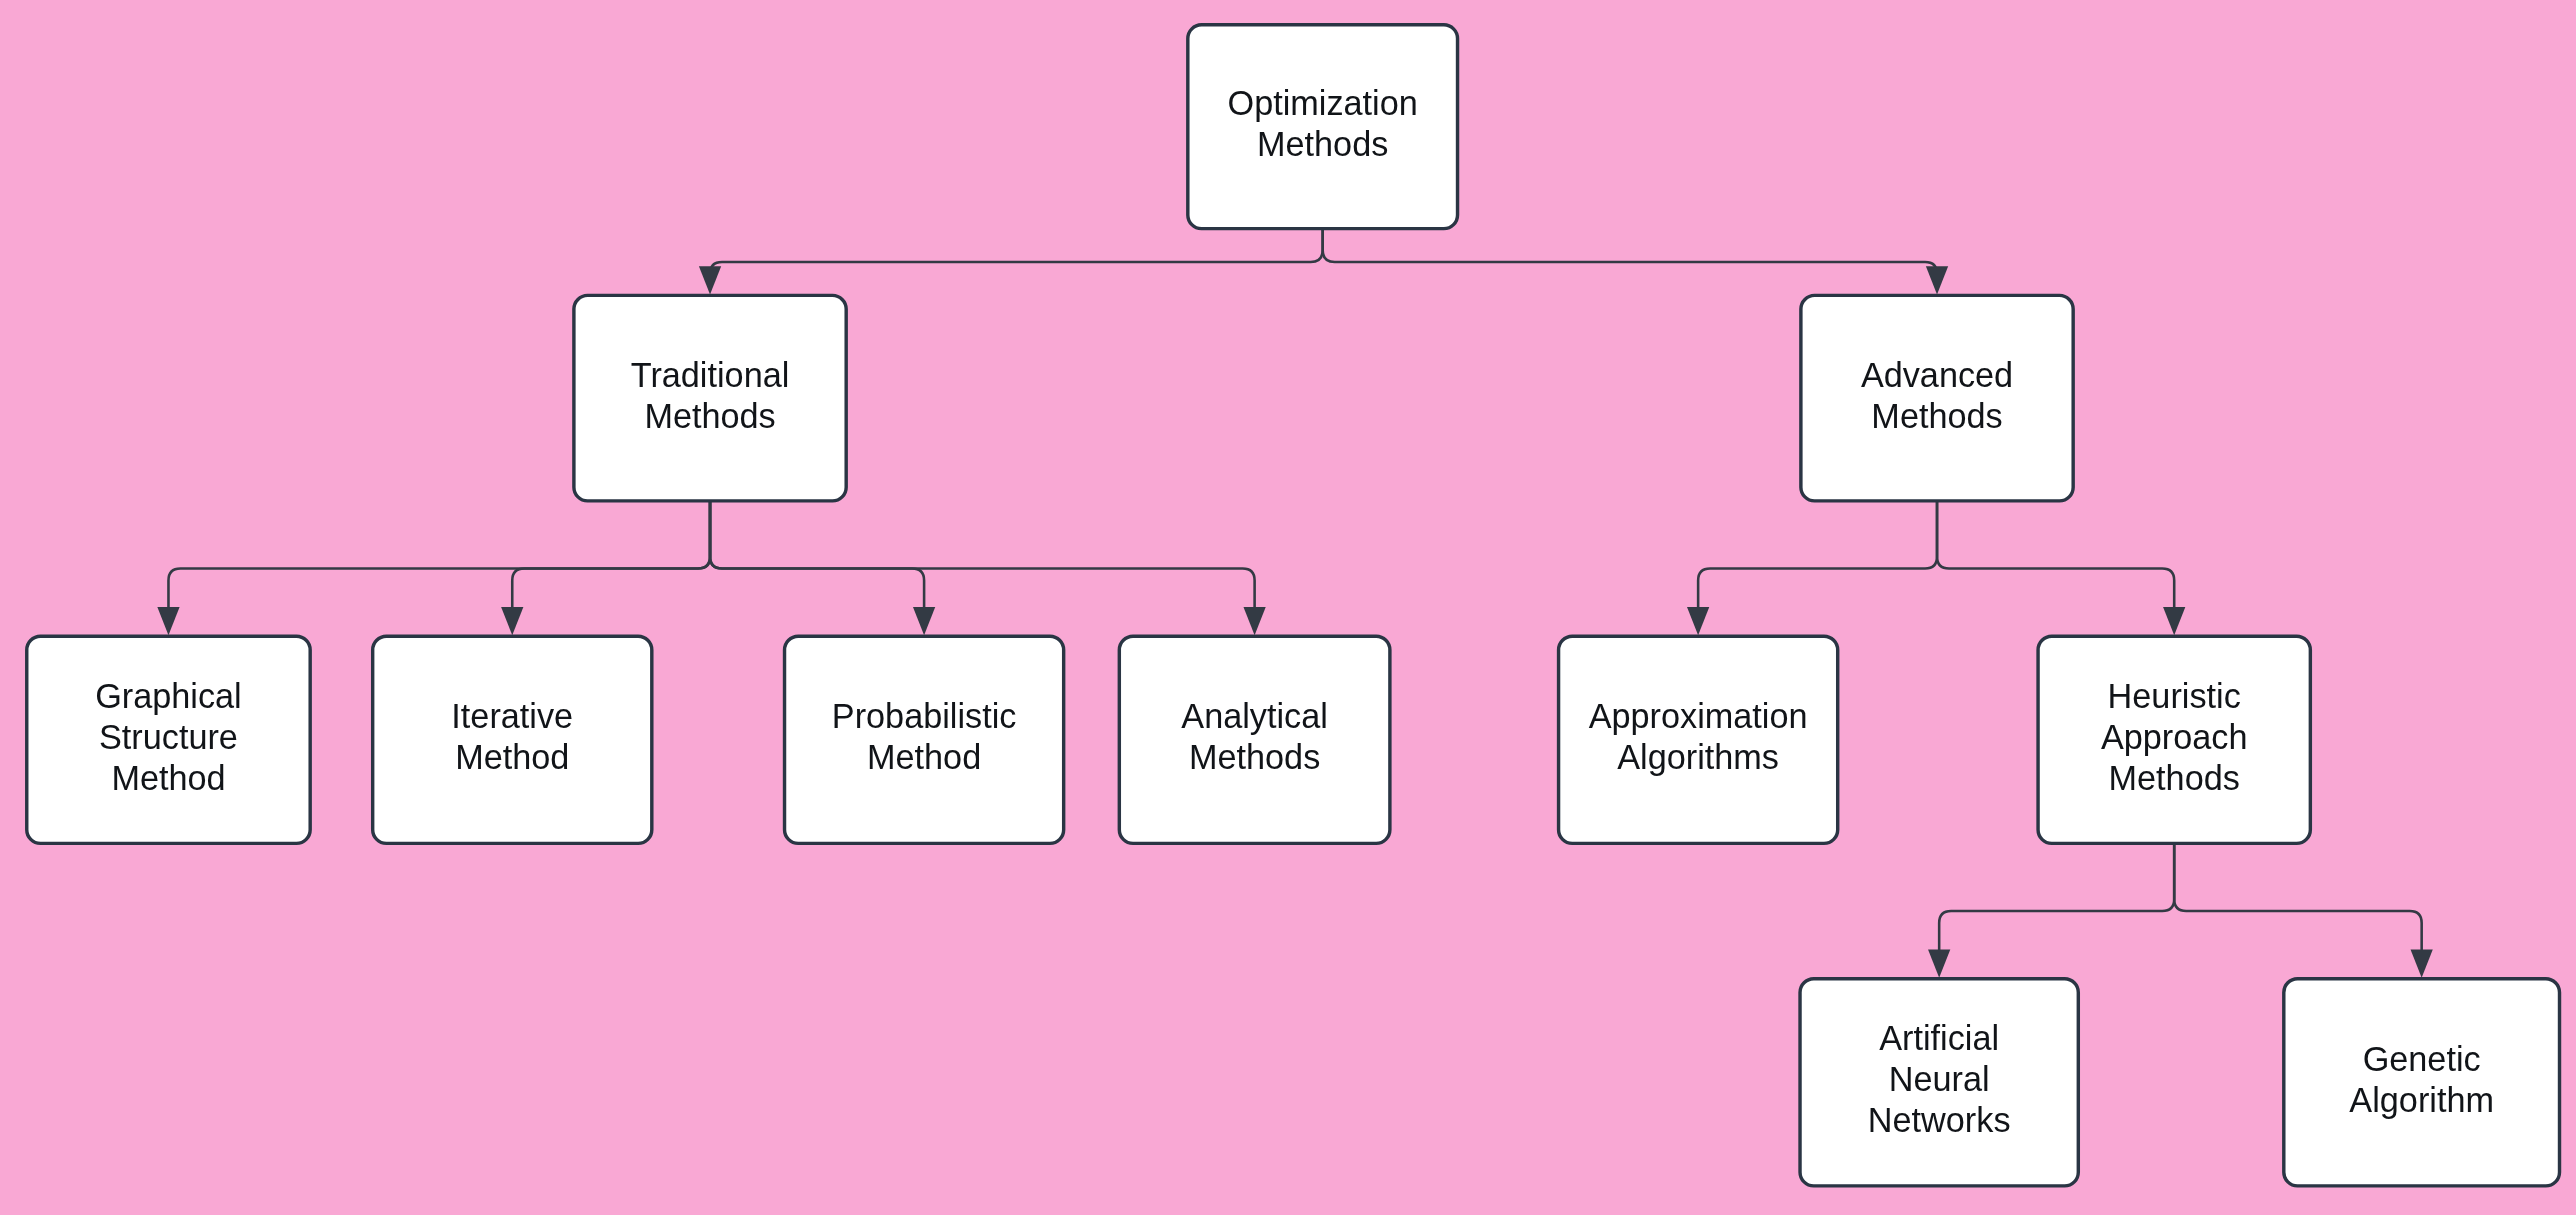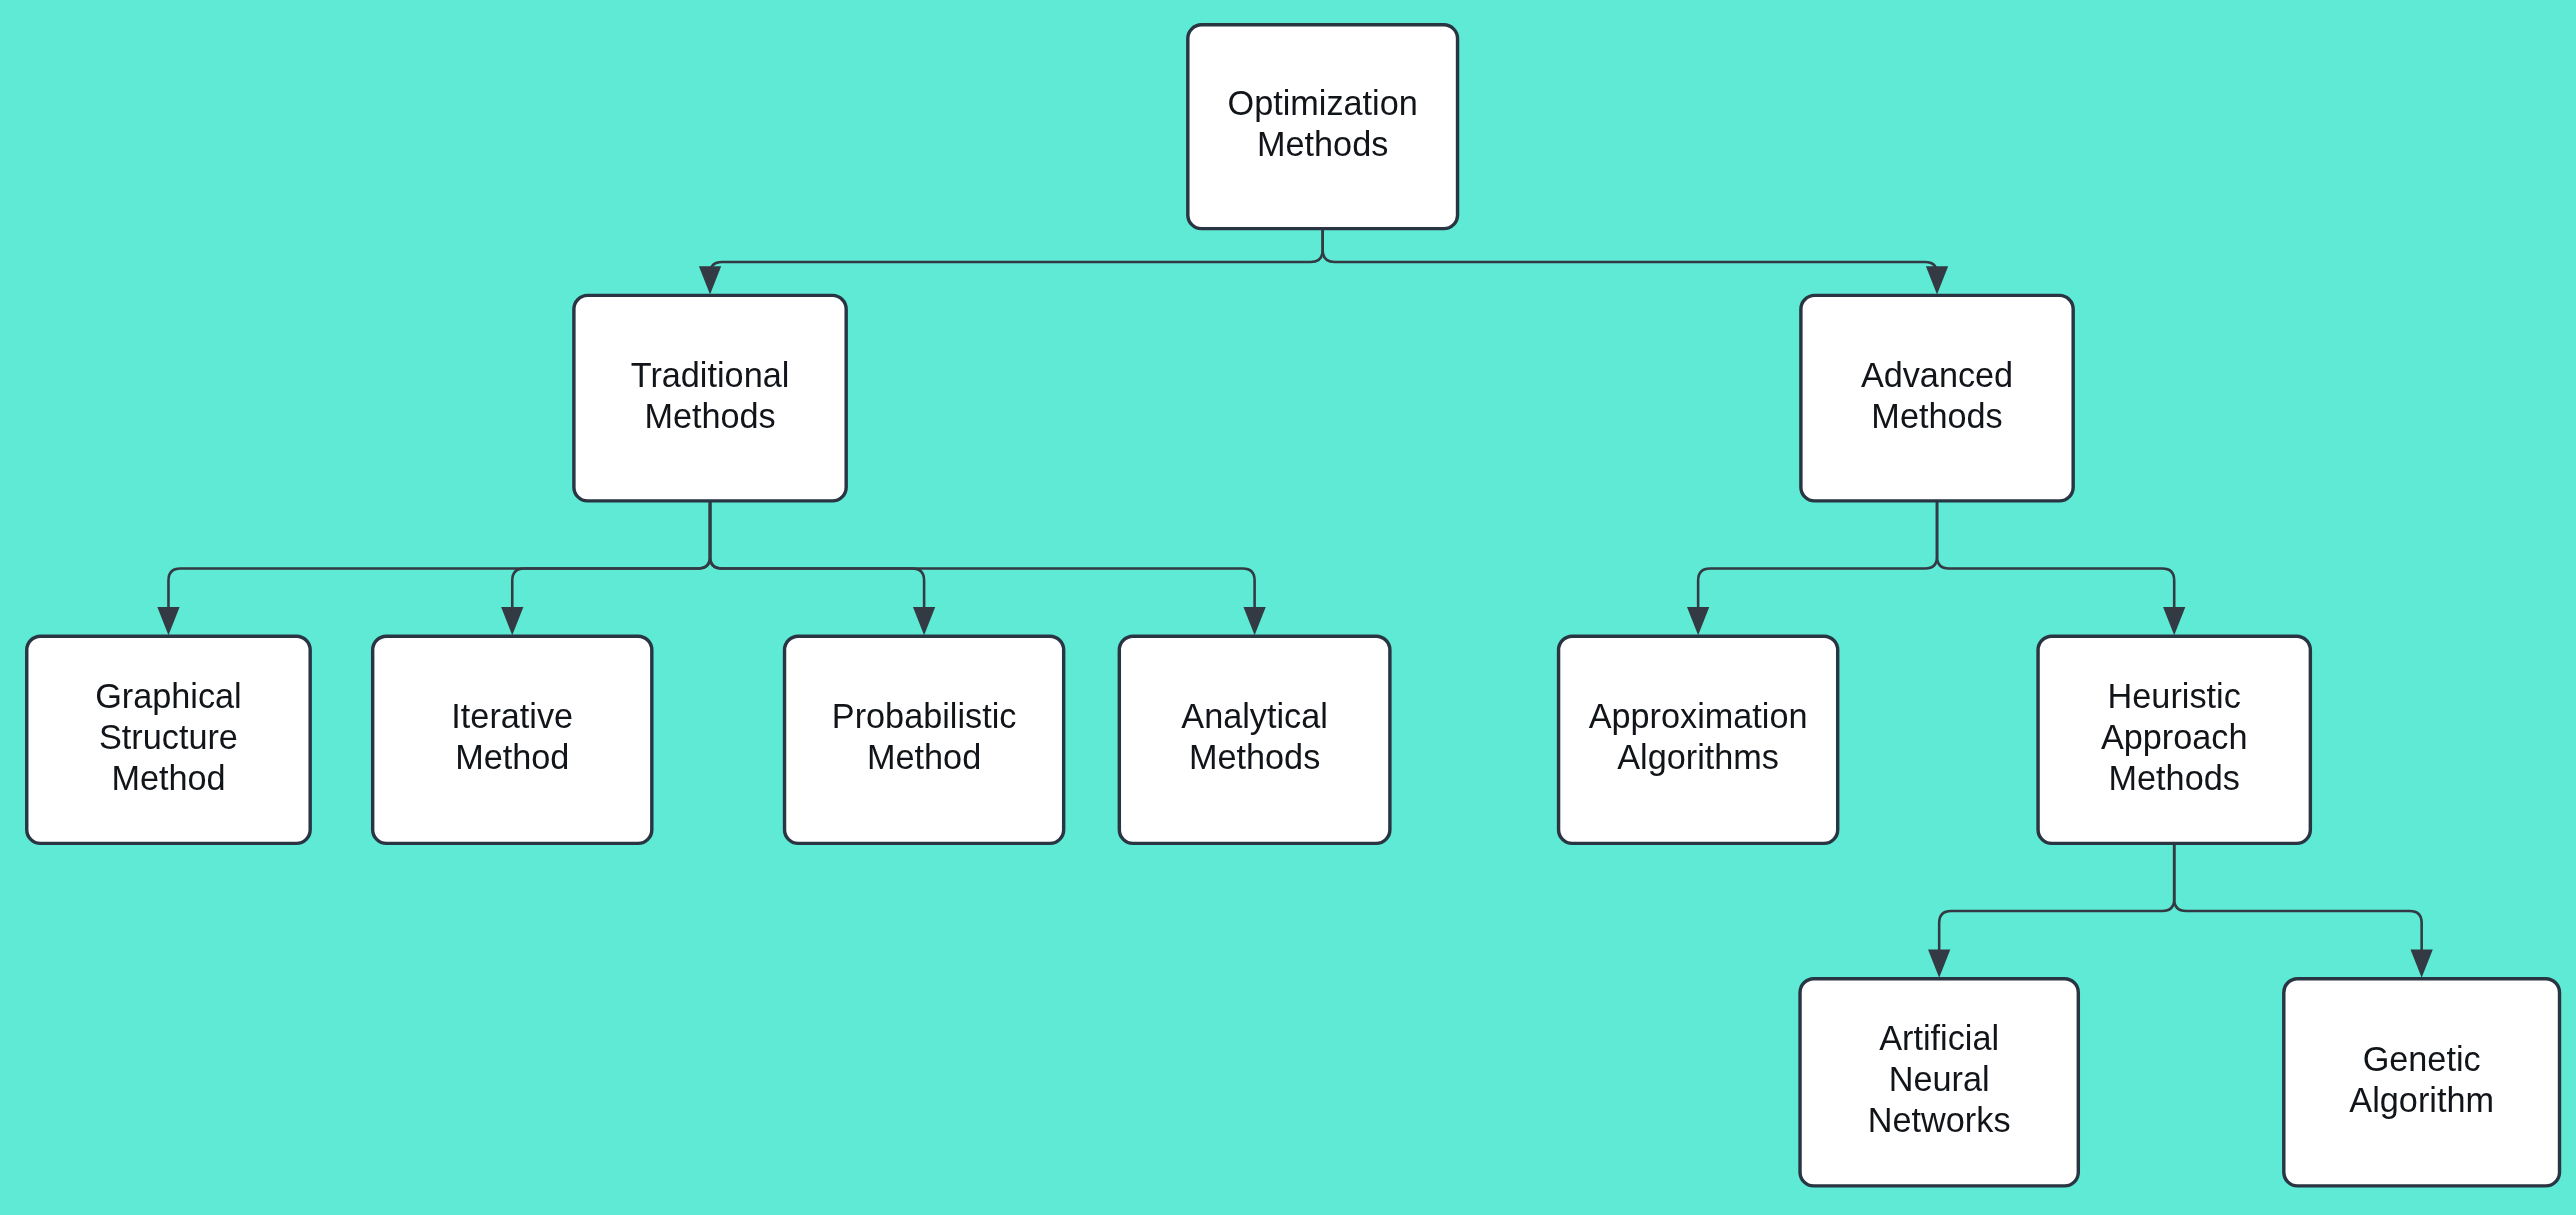--- a/index.html
+++ b/index.html
@@ -7,21 +7,21 @@
     padding: 0;
     background: #ffffff;
   }
   body {
     font-family: "Liberation Sans", sans-serif;
   }
   #diagram-root {
     position: relative;
     width: 2576px;
     height: 1215px;
-    background: #5eead4;
+    background: #f9a8d4;
     overflow: hidden;
   }
   #flow-svg {
     display: block;
     width: 2576px;
     height: 1215px;
   }
   .node-box {
     fill: #ffffff;
     stroke: #2a3544;

